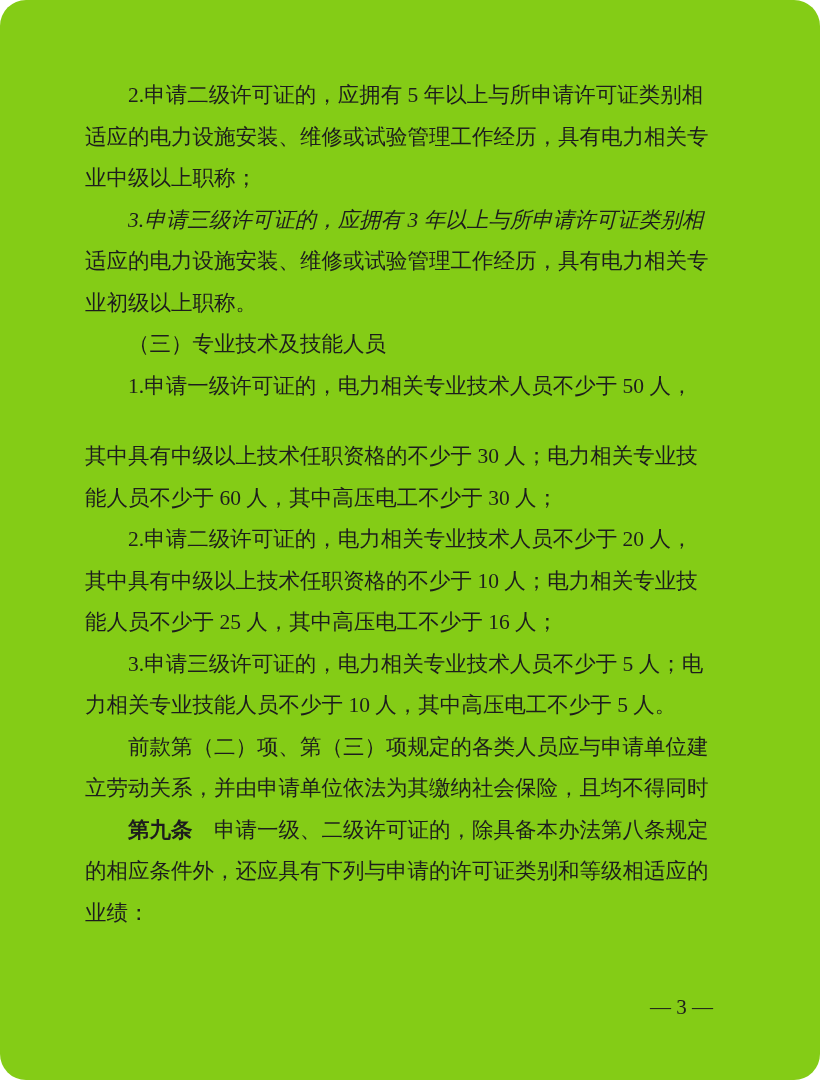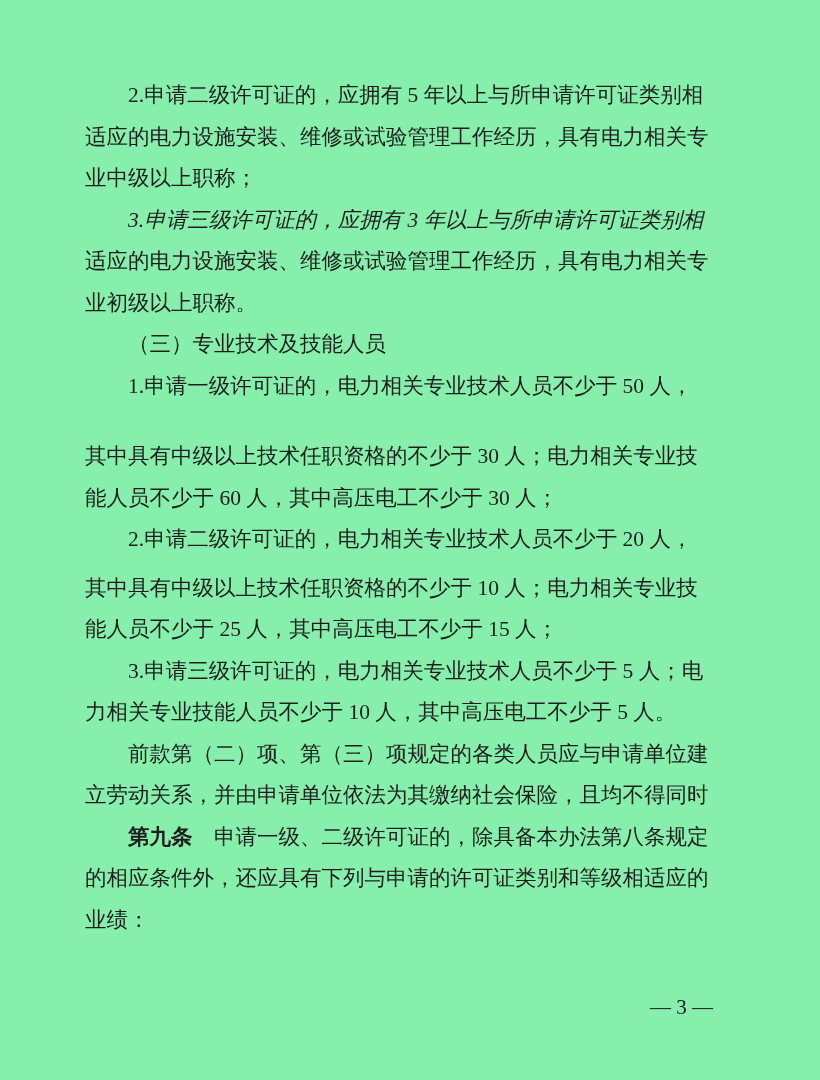--- a/index.html
+++ b/index.html
@@ -38,35 +38,35 @@
     top: 994px;
     right: 107px;
     font-size: 21px;
     line-height: 26px;
     white-space: pre;
   }
 </style>
 </head>
 <body>
 
-<div class="page" style="background: #86efac; color: rgb(29, 29, 29);">
+<div class="page" style="background: #84cc16; color: rgb(29, 29, 29); border-radius: 26px;">
   <div class="text-block" id="text-block">
       <div class="line" style="text-indent: 43px;">2.申请二级许可证的，应拥有 5 年以上与所申请许可证类别相</div>
       <div class="line" style="text-indent: 0px;">适应的电力设施安装、维修或试验管理工作经历，具有电力相关专</div>
       <div class="line" style="text-indent: 0px;">业中级以上职称；</div>
       <div class="line" style="text-indent: 43px; font-style: italic;">3.申请三级许可证的，应拥有 3 年以上与所申请许可证类别相</div>
       <div class="line" style="text-indent: 0px;">适应的电力设施安装、维修或试验管理工作经历，具有电力相关专</div>
       <div class="line" style="text-indent: 0px;">业初级以上职称。</div>
       <div class="line" style="text-indent: 43px;">（三）专业技术及技能人员</div>
       <div class="line" style="text-indent: 43px;">1.申请一级许可证的，电力相关专业技术人员不少于 50 人，</div>
       <div class="line" style="text-indent: 0px; margin-top: 29px;">其中具有中级以上技术任职资格的不少于 30 人；电力相关专业技</div>
       <div class="line" style="text-indent: 0px;">能人员不少于 60 人，其中高压电工不少于 30 人；</div>
       <div class="line" style="text-indent: 43px;">2.申请二级许可证的，电力相关专业技术人员不少于 20 人，</div>
-      <div class="line" style="text-indent: 0px; margin-top: 7px;">其中具有中级以上技术任职资格的不少于 10 人；电力相关专业技</div>
-      <div class="line" style="text-indent: 0px;">能人员不少于 25 人，其中高压电工不少于 15 人；</div>
+      <div class="line" style="text-indent: 0px;">其中具有中级以上技术任职资格的不少于 10 人；电力相关专业技</div>
+      <div class="line" style="text-indent: 0px;">能人员不少于 25 人，其中高压电工不少于 16 人；</div>
       <div class="line" style="text-indent: 43px;">3.申请三级许可证的，电力相关专业技术人员不少于 5 人；电</div>
       <div class="line" style="text-indent: 0px;">力相关专业技能人员不少于 10 人，其中高压电工不少于 5 人。</div>
       <div class="line" style="text-indent: 43px;">前款第（二）项、第（三）项规定的各类人员应与申请单位建</div>
       <div class="line" style="text-indent: 0px;">立劳动关系，并由申请单位依法为其缴纳社会保险，且均不得同时</div>
       <div class="line" style="text-indent: 43px;"><b>第九条</b>　申请一级、二级许可证的，除具备本办法第八条规定</div>
       <div class="line" style="text-indent: 0px;">的相应条件外，还应具有下列与申请的许可证类别和等级相适应的</div>
       <div class="line" style="text-indent: 0px;">业绩：</div>
     </div>
   <div class="page-number">— 3 —</div>
 </div>

